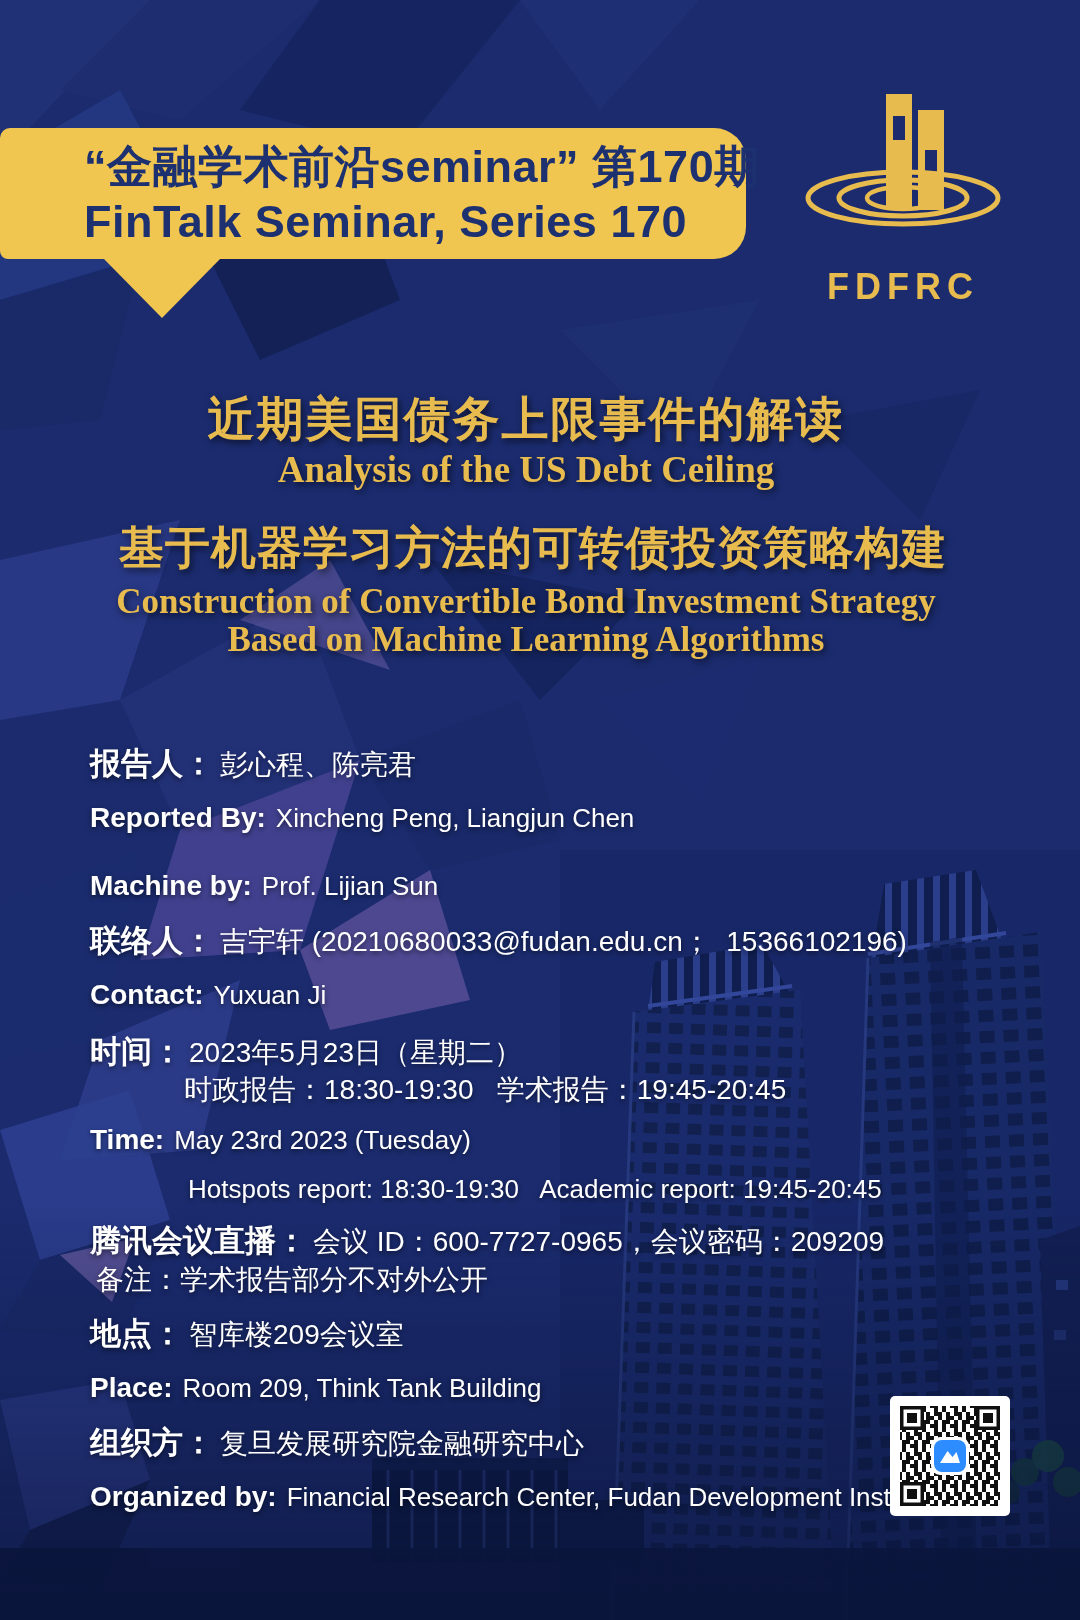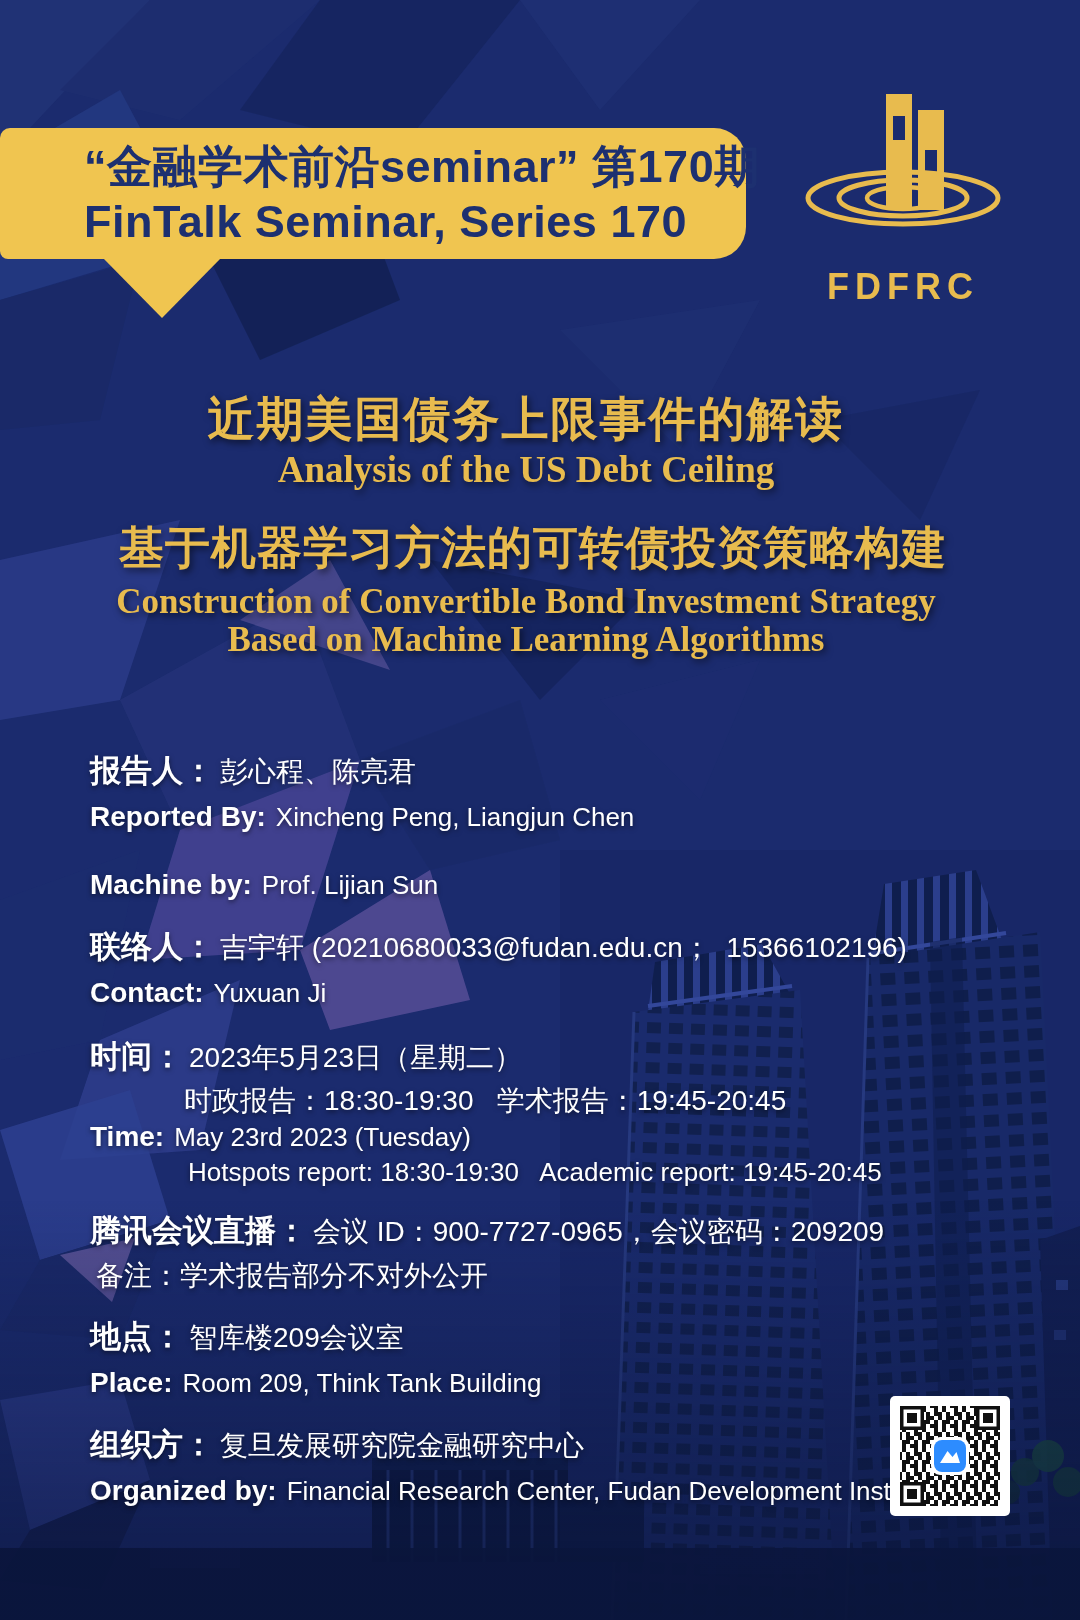--- a/index.html
+++ b/index.html
@@ -44,24 +44,24 @@
   .t2en1 { top:582px; font-size:35px; }
   .t2en2 { top:620px; font-size:35px; }
 
   
   .info {
     position:absolute; left:90px; top:744px; width:890px; color:#ffffff;
     text-shadow:0 2px 5px rgba(0,0,0,.55);
   }
   .line { white-space:nowrap; }
   .line .val { white-space:pre-wrap; }
-  .zh { font-size:28px; line-height:53px; }
+  .zh { font-size:28px; line-height:40px; }
   .zh .lbl { font-weight:800; font-size:31px; }
   .zh .val { margin-left:6px; }
-  .en { font-size:26px; line-height:37px; }
+  .en { font-size:26px; line-height:37px;margin-top:14px; }
   .en .lbl { font-weight:800; font-size:28px; }
   .en .val { margin-left:10px; }
   .sub { padding-left:88px; }
   .zh.sub { line-height:34px; }
   .en.sub { line-height:33px; }
   .note-line { font-size:28px; line-height:36px; }
   .s1 { margin-bottom:30px; } .s2 { margin-bottom:16px; } .s3 { margin-bottom:18px; }
   .s4 { margin-bottom:15px; } .s5 { margin-bottom:16px; } .s6 { margin-bottom:16px; }
 
   
@@ -232,21 +232,21 @@
       <div class="line en">
         <span class="lbl">Time:</span><span class="val">May 23rd 2023 (Tuesday)</span>
       </div>
       <div class="line en sub">
         <span class="val">Hotspots report: 18:30-19:30   Academic report: 19:45-20:45</span>
       </div>
     </div>
 
     <div class="sec s5">
       <div class="line zh">
-        <span class="lbl">腾讯会议直播：</span><span class="val">会议 ID：900-7727-0965，会议密码：209209</span>
+        <span class="lbl">腾讯会议直播：</span><span class="val">会议 ID：600-7727-0965，会议密码：209209</span>
       </div>
       <div class="line zh note-line">
         <span class="val">备注：学术报告部分不对外公开</span>
       </div>
     </div>
 
     <div class="sec s6">
       <div class="line zh">
         <span class="lbl">地点：</span><span class="val">智库楼209会议室</span>
       </div>

